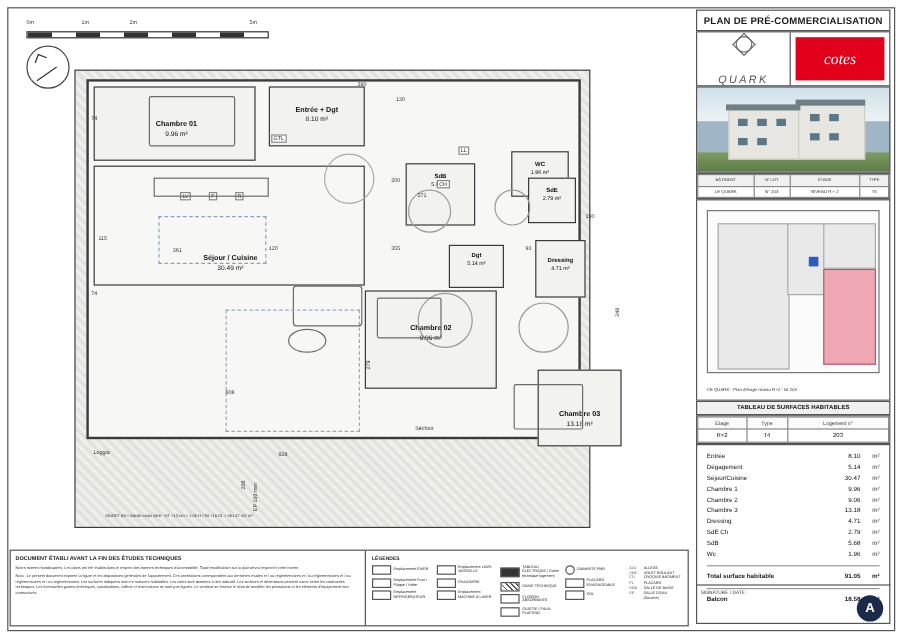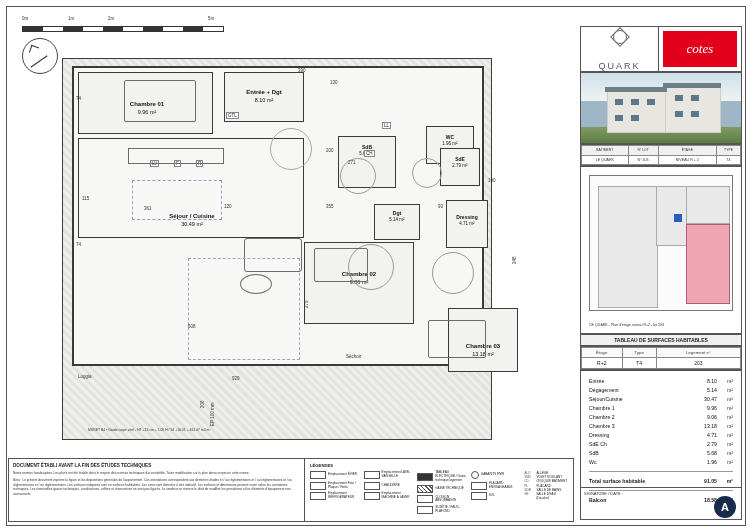--- a/index.html
+++ b/index.html
@@ -37,21 +37,21 @@
   .right{position:absolute;left:580px;top:8px;width:162px;height:514px;}
   .box{position:absolute;border:1px solid #555;box-sizing:border-box;background:#fff;}
   .title{left:0;top:0;width:162px;height:18px;display:flex;align-items:center;justify-content:center;
     font-size:8px;font-weight:bold;letter-spacing:.2px;}
   .logos{left:0;top:18px;width:162px;height:46px;display:flex;}
   .logoL{width:82px;border-right:1px solid #555;display:flex;align-items:center;justify-content:center;flex-direction:column;}
   .logoR{width:79px;display:flex;align-items:center;justify-content:center;padding:4px;}
   .quarkmark{width:18px;height:18px;position:relative;}
   .quarkmark:before,.quarkmark:after{content:"";position:absolute;left:3px;top:3px;width:12px;height:12px;border:1px solid #6b6b6b;transform:rotate(45deg);}
   .quarkmark:after{transform:rotate(0deg);border-radius:50%;}
-  .quarktext{font-size:9px;letter-spacing:2px;color:#555;margin-top:18px;}
+  .quarktext{font-size:9px;letter-spacing:2px;color:#555;margin-top:18px;font-style:italic;}
   .spirit{background:#e2001a;color:#fff;width:100%;height:100%;display:flex;align-items:center;justify-content:center;
     font-style:italic;font-size:13px;font-family:"Liberation Serif",serif;}
   .photo{left:0;top:64px;width:162px;height:72px;overflow:hidden;background:#9fb6c6;}
   .photo .sky{position:absolute;left:0;top:0;right:0;height:28px;background:linear-gradient(#cfe0ea,#eef3f4);}
   .photo .bldg{position:absolute;background:#e8e6e0;border:1px solid #cfcdc6;}
   .photo .roof{position:absolute;background:#6f7f86;}
   .photo .grass{position:absolute;left:0;bottom:0;right:0;height:16px;background:linear-gradient(#7f9b63,#5f7c48);}
   .photo .win{position:absolute;background:#5c7787;}
   .infotable{left:0;top:136px;width:162px;height:22px;}
   .infotable table{width:100%;height:100%;border-collapse:collapse;}
@@ -222,20 +222,21 @@
     <div class="dim" style="left:70px;top:366px;">Loggia</div>
     <div class="dim" style="left:338px;top:346px;">Séchoir</div>
     <div class="dim" style="left:80px;top:420px;font-size:3.4px;">MURET B4 • Garde corps vitré - HT +13 cm + 1.05 H / 94 +16.01 + 461.47 m2 m²</div>
     <div class="dim" style="left:68px;top:88px;">74</div>
     <div class="dim" style="left:68px;top:234px;">74</div>
     <div class="dim" style="left:74px;top:188px;">115</div>
   </div>
 
   <div class="right">
 
+    <div class="box title">PLAN DE PRÉ-COMMERCIALISATION</div>
 
     <div class="box logos">
       <div class="logoL">
         <div class="quarkmark"></div>
         <div class="quarktext">QUARK</div>
       </div>
       <div class="logoR">
         <div class="spirit">cotes</div>
       </div>
     </div>

